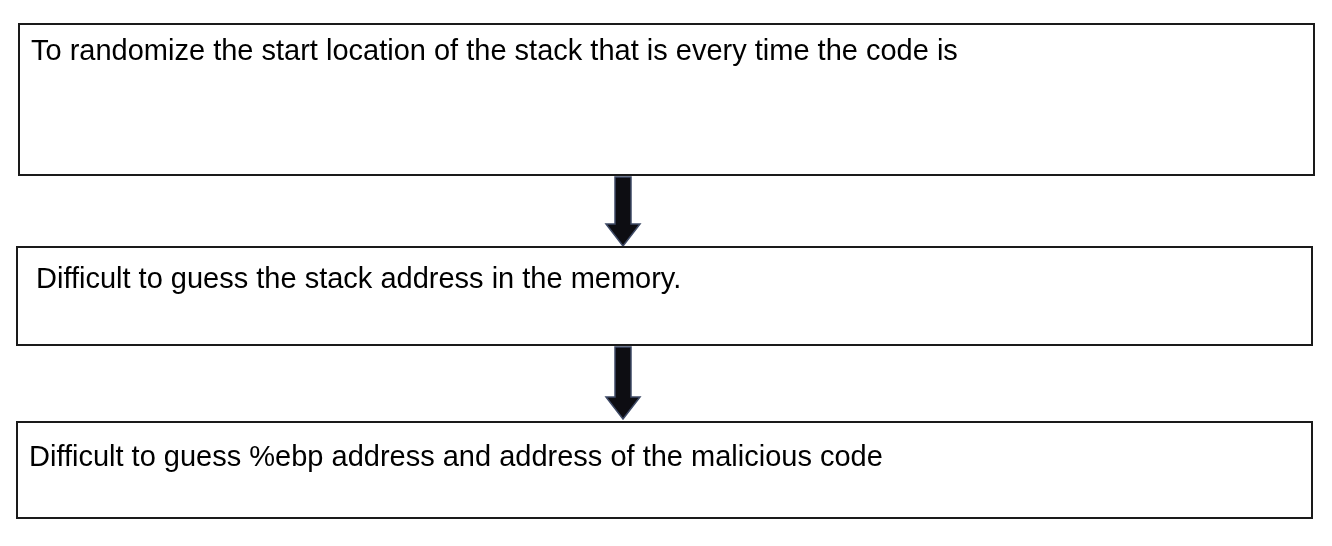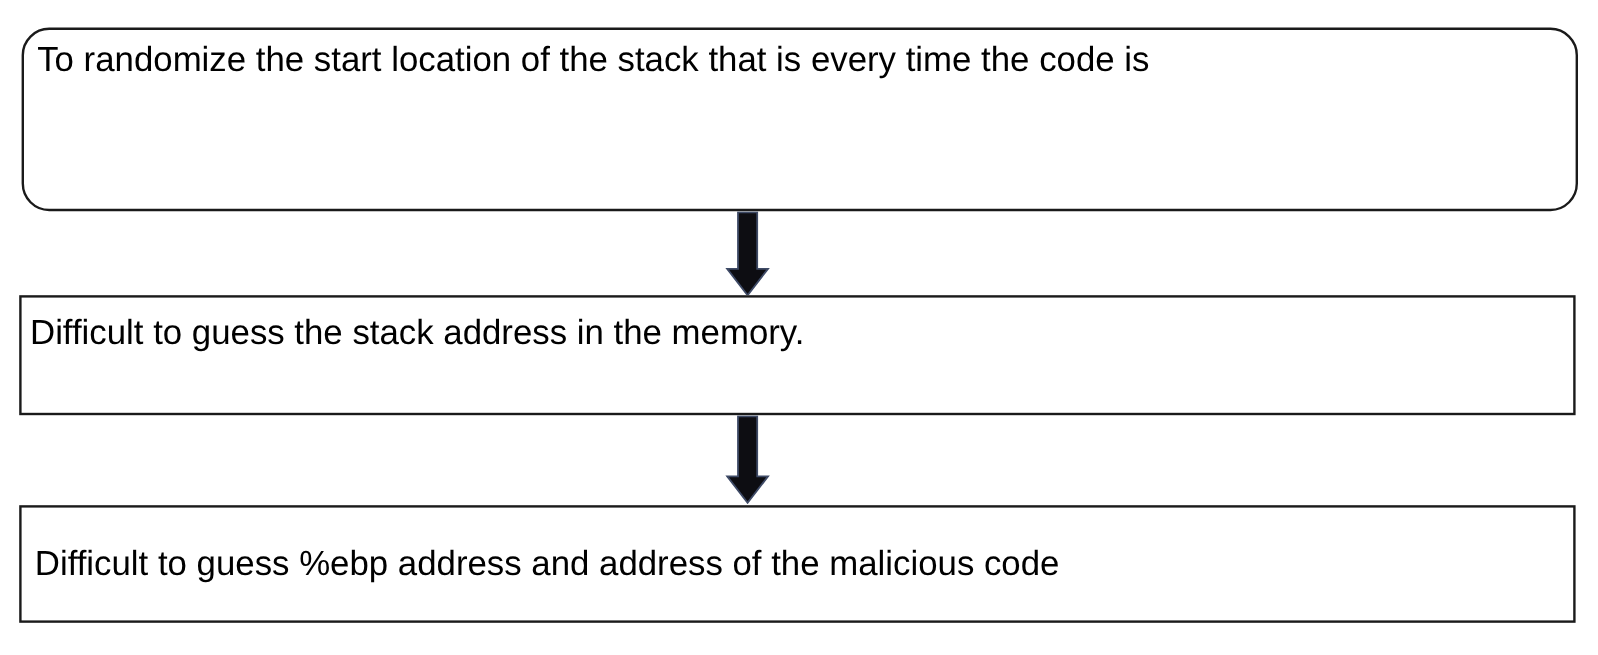--- a/index.html
+++ b/index.html
@@ -15,23 +15,23 @@
   .canvas{position:relative;width:1332px;height:546px;background:var(--page-bg);}
   .flow-box{
     position:absolute;
     background:var(--page-bg);
     border:2px solid var(--box-border);
     font-size:29px;
     line-height:1.28;
     color:var(--text-color);
   }
   .flow-box .line{display:block;white-space:nowrap;}
-  #box-1{left:18px;top:23px;width:1297px;height:153px;padding:7px 11px;border-radius:23px;}
-  #box-2{left:16px;top:246px;width:1297px;height:100px;padding:12px 7px;}
-  #box-3{left:16px;top:421px;width:1297px;height:98px;padding:29px 11px;}
+  #box-1{left:18px;top:23px;width:1297px;height:153px;padding:7px 11px;}
+  #box-2{left:16px;top:246px;width:1297px;height:100px;padding:12px 18px;}
+  #box-3{left:16px;top:421px;width:1297px;height:98px;padding:15px 11px;}
   .arrow{position:absolute;display:block;}
   #arrow-1{left:603px;top:176px;width:40px;height:71px;}
   #arrow-2{left:603px;top:346px;width:40px;height:74px;}
   .arrow polygon{
     fill:var(--arrow-fill);
     stroke:var(--arrow-outline);
     stroke-width:1.5;
     stroke-linejoin:miter;
   }
 </style>

